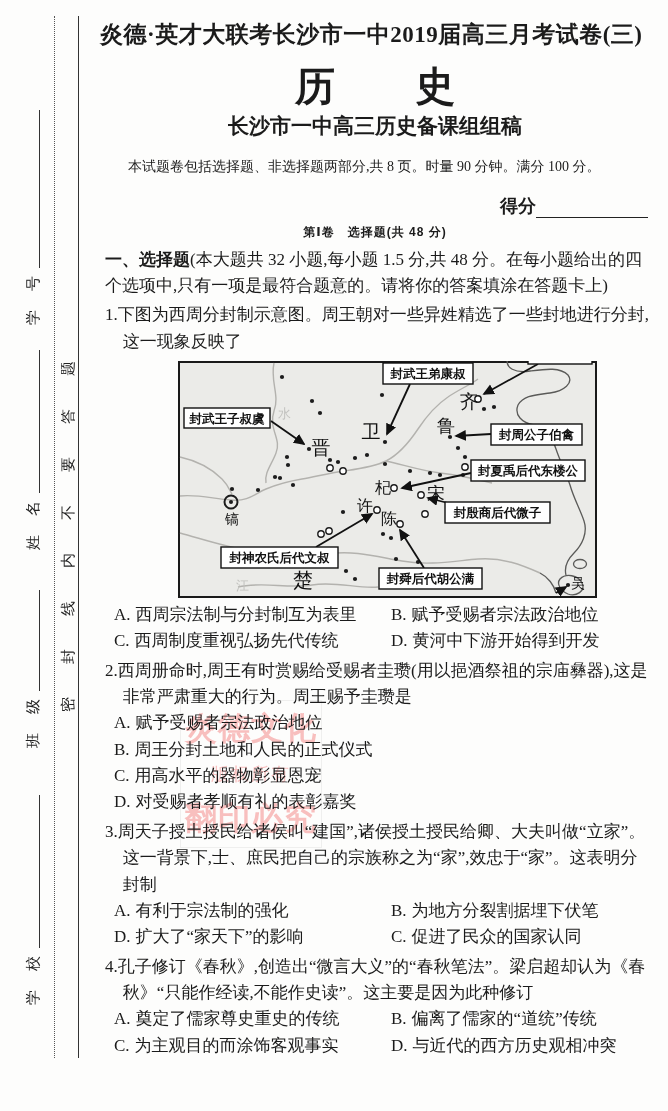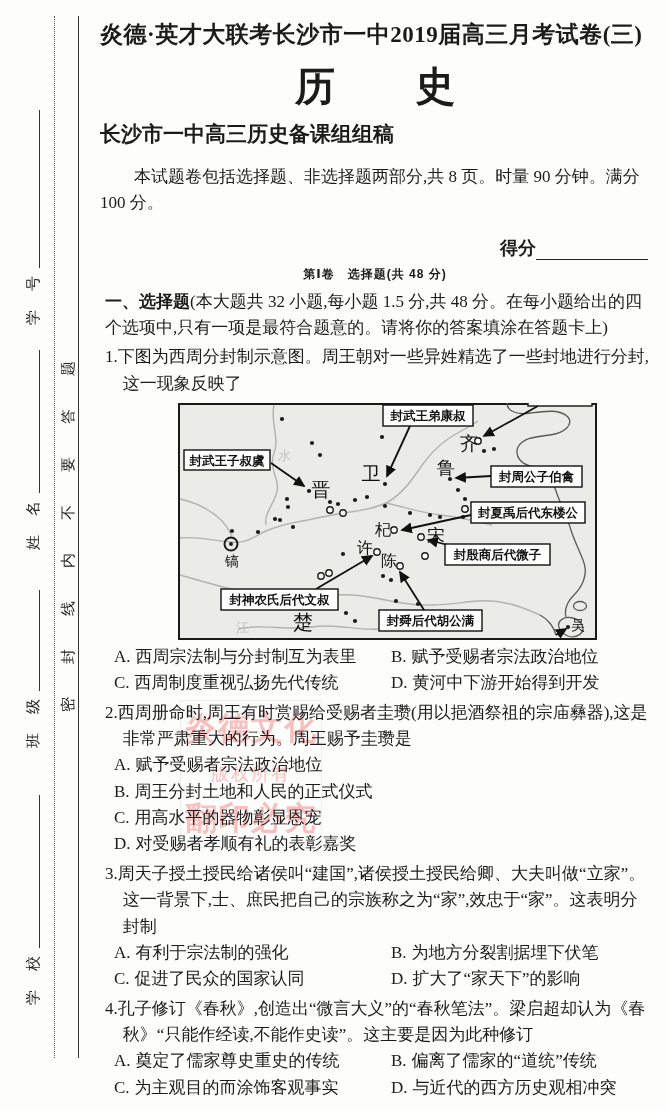--- a/index.html
+++ b/index.html
@@ -43,24 +43,24 @@
   main{position:relative;z-index:1;margin:0 18px 0 100px;}
   .masthead{
     padding-top:19px;font-size:23px;font-weight:bold;letter-spacing:.5px;
     white-space:nowrap;text-align:left;
   }
   .paper-title{
     margin-top:14px;text-align:center;font-size:40px;font-weight:bold;line-height:1.1;
     font-family:"Liberation Sans","DejaVu Sans",sans-serif;
   }
   .paper-subtitle{
-    margin-top:12px;text-align:left;font-size:21px;font-weight:bold;
+    margin-top:4px;text-align:center;font-size:21px;font-weight:bold;
     font-family:"Liberation Sans","DejaVu Sans",sans-serif;
   }
-  .intro{margin-top:16px;font-size:17px;line-height:1.55;text-indent:2em;}
+  .intro{margin-top:16px;font-size:14px;line-height:1.55;text-indent:2em;}
   .score-row{margin-top:4px;display:flex;justify-content:flex-end;align-items:flex-end;height:26px;}
   .score-label{font-size:18px;font-weight:bold;font-family:"Liberation Sans","DejaVu Sans",sans-serif;}
   .score-line{width:112px;border-bottom:1.5px solid #222;height:20px;margin-right:2px;}
   .section-title{
     margin-top:6px;text-align:center;font-size:12px;font-weight:bold;
     font-family:"Liberation Sans","DejaVu Sans",sans-serif;letter-spacing:1px;
   }
   .directions{margin:6px 0 0 5px;font-size:17px;line-height:1.55;}
   .directions b{font-family:"Liberation Sans","DejaVu Sans",sans-serif;}
   .stem{margin:3px 0 0 5px;font-size:17px;line-height:1.55;padding-left:1.05em;text-indent:-1.05em;}
@@ -284,22 +284,22 @@
     <div class="opt"><span class="okey">A.</span><span>赋予受赐者宗法政治地位</span></div>
     <div class="opt"><span class="okey">B.</span><span>周王分封土地和人民的正式仪式</span></div>
     <div class="opt"><span class="okey">C.</span><span>用高水平的器物彰显恩宠</span></div>
     <div class="opt"><span class="okey">D.</span><span>对受赐者孝顺有礼的表彰嘉奖</span></div>
   </div>
 
   <p class="stem"><span class="okey">3.</span><span>周天子授土授民给诸侯叫“建国”,诸侯授土授民给卿、大夫叫做“立家”。这一背景下,士、庶民把自己的宗族称之为“家”,效忠于“家”。这表明分封制</span></p>
   <div class="opts two">
     <div class="opt"><span class="okey">A.</span><span>有利于宗法制的强化</span></div>
     <div class="opt"><span class="okey">B.</span><span>为地方分裂割据埋下伏笔</span></div>
+    <div class="opt"><span class="okey">D.</span><span>扩大了“家天下”的影响</span></div>
     <div class="opt"><span class="okey">C.</span><span>促进了民众的国家认同</span></div>
-    <div class="opt"><span class="okey">D.</span><span>扩大了“家天下”的影响</span></div>
   </div>
 
   <p class="stem"><span class="okey">4.</span><span>孔子修订《春秋》,创造出“微言大义”的“春秋笔法”。梁启超却认为《春秋》“只能作经读,不能作史读”。这主要是因为此种修订</span></p>
   <div class="opts two">
     <div class="opt"><span class="okey">A.</span><span>奠定了儒家尊史重史的传统</span></div>
     <div class="opt"><span class="okey">B.</span><span>偏离了儒家的“道统”传统</span></div>
     <div class="opt"><span class="okey">C.</span><span>为主观目的而涂饰客观事实</span></div>
     <div class="opt"><span class="okey">D.</span><span>与近代的西方历史观相冲突</span></div>
   </div>
 

